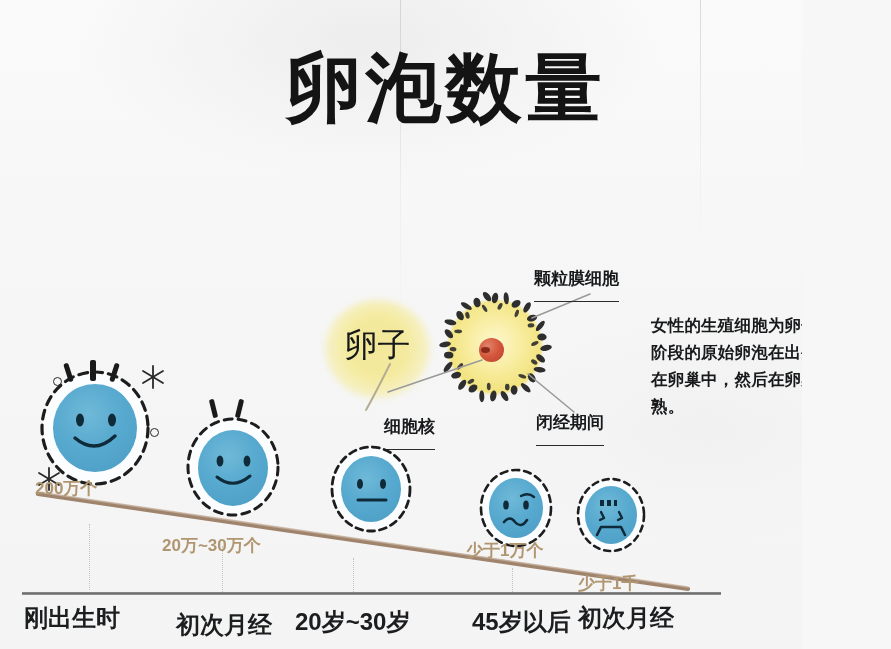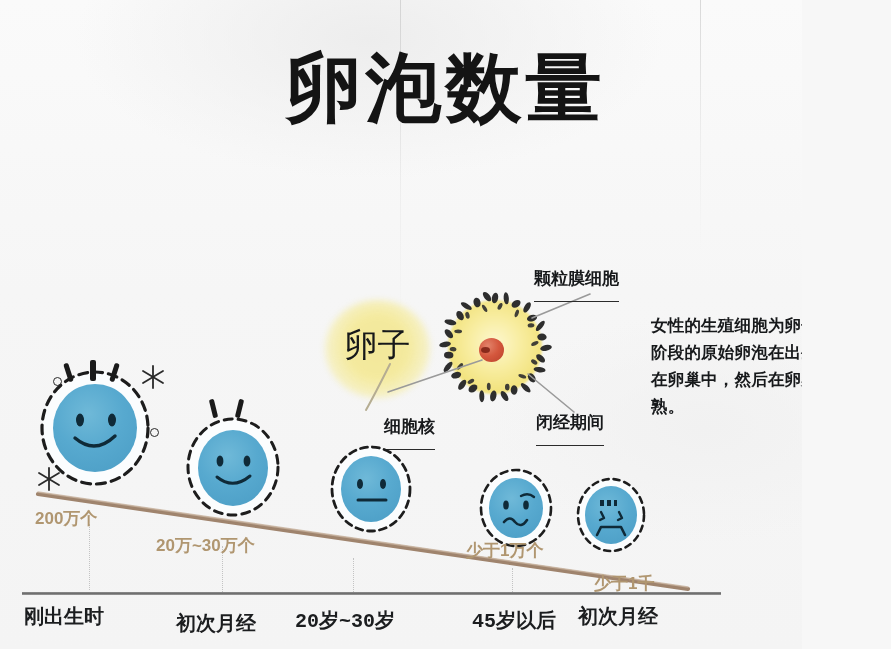--- a/index.html
+++ b/index.html
@@ -186,26 +186,25 @@
   .value-label {
     position: absolute;
     font-size: 17px;
     line-height: 22px;
     font-weight: 700;
     color: #b09670;
     white-space: nowrap;
   }
   .axis-label {
     position: absolute;
-    font-size: 20px;
+    font-size: 24px;
     line-height: 24px;
     font-weight: 700;
     color: #1b1d1f;
     white-space: nowrap;
-    font-family: Liberation Mono, monospace;
   }
 </style>
 </head>
 <body>
 
 <div id="stage">
 
   <div class="seam" style="left:400px;"></div>
   <div class="seam" style="left:700px;height:250px;"></div>
 
@@ -470,24 +469,24 @@
   <div class="gridline" style="left:353px; top:558px; height:34px;"></div>
   <div class="gridline" style="left:512px; top:568px; height:24px;"></div>
 
   <svg id="trend" width="891" height="649">
     <line x1="38" y1="494" x2="688" y2="589" stroke="#9b7e66" stroke-width="4.2" stroke-linecap="round" opacity=".95"></line>
     <line x1="38" y1="492" x2="688" y2="587" stroke="#c9b4a0" stroke-width="1.6" stroke-linecap="round" opacity=".8"></line>
   </svg>
 
   <div id="baseline"></div>
 
-  <div class="value-label" style="left:35px; top:508px;">200万个</div>
-  <div class="value-label" style="left:156px; top:535px;">20万~30万个</div>
+  <div class="value-label" style="left:35px; top:478px;">200万个</div>
+  <div class="value-label" style="left:162px; top:535px;">20万~30万个</div>
   <div class="value-label" style="left:466px; top:540px;">少于1万个</div>
-  <div class="value-label" style="left:594px; top:573px;">少于1千</div>
+  <div class="value-label" style="left:578px; top:573px;">少于1千</div>
 
   <div class="axis-label" style="left:24px; top:606px;">刚出生时</div>
   <div class="axis-label" style="left:176px; top:613px;">初次月经</div>
   <div class="axis-label" style="left:295px; top:610px;">20岁~30岁</div>
   <div class="axis-label" style="left:472px; top:610px;">45岁以后</div>
   <div class="axis-label" style="left:578px; top:606px;">初次月经</div>
 
 </div>
 
 </body></html>

